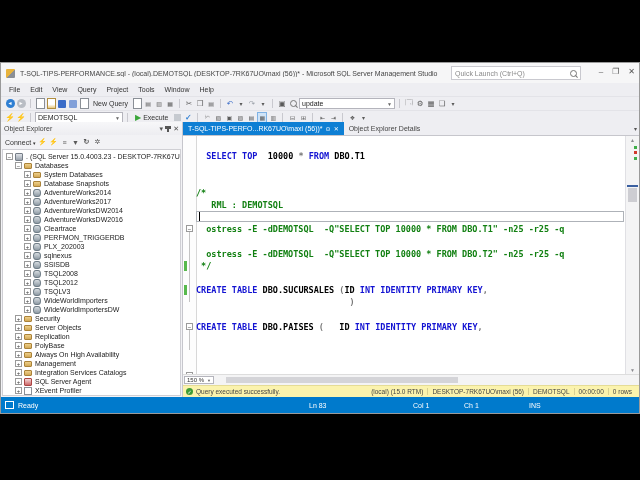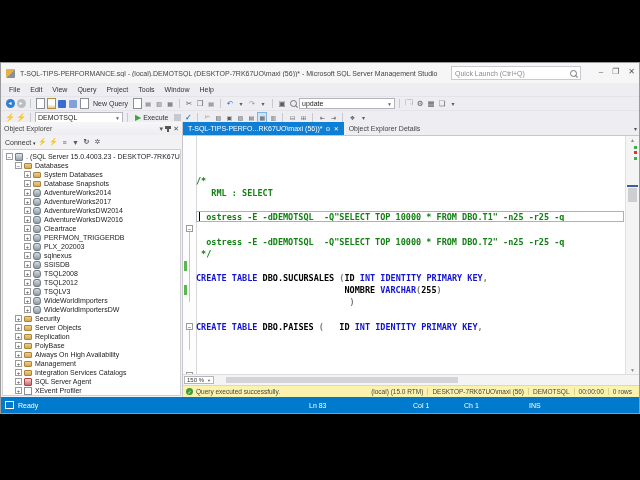--- a/index.html
+++ b/index.html
@@ -434,32 +434,32 @@
             <span class="fold-line" style="top: 96.4px; height: 69.2px;"></span>
             <span class="change-bar" style="top: 125px;"></span>
             <span class="change-bar" style="top: 149.4px;"></span>
             <span class="fold-box" style="top: 187px;">−</span>
             <span class="fold-line" style="top: 194px; height: 20.4px;"></span>
             <span class="fold-box" style="top: 235.8px;">−</span>
             <span class="fold-line" style="top: 242.8px;"></span>
           </div>
         <div class="code" id="code">
             <div class="code-line"></div>
+            <div class="code-line"><span>  </span><span class="kw">SELECT</span><span> </span><span class="kw">TOP</span><span>  </span><span class="num">10000</span><span> </span><span class="op">*</span><span> </span><span class="kw">FROM</span><span> </span><span class="txt">DBO.T1</span></div>
             <div class="code-line"></div>
             <div class="code-line"></div>
             <div class="code-line"><span class="com">/*</span></div>
-            <div class="code-line"><span class="com">   RML : SELECT</span></div>
+            <div class="code-line"><span class="com">   RML : DEMOTSQL</span></div>
             <div class="code-line"></div>
             <div class="code-line"><span class="com">  ostress -E -dDEMOTSQL  -Q"SELECT TOP 10000 * FROM DBO.T1" -n25 -r25 -q</span></div>
             <div class="code-line"></div>
             <div class="code-line"><span class="com">  ostress -E -dDEMOTSQL  -Q"SELECT TOP 10000 * FROM DBO.T2" -n25 -r25 -q</span></div>
             <div class="code-line"><span class="com"> */</span></div>
             <div class="code-line"></div>
             <div class="code-line"><span class="kw">CREATE</span><span> </span><span class="kw">TABLE</span><span> </span><span class="txt">DBO.SUCURSALES</span><span class="op"> (</span><span class="txt">ID</span><span> </span><span class="kw">INT</span><span> </span><span class="kw">IDENTITY</span><span> </span><span class="kw">PRIMARY</span><span> </span><span class="kw">KEY</span><span class="op">,</span></div>
-            <div class="code-line"><span class="txt">                             NOMBRE </span><span class="kw">VARCHAR</span><span class="op">(</span><span class="num">255</span><span class="op">)</span></div>
             <div class="code-line"><span class="op">                              )</span></div>
             <div class="code-line"></div>
             <div class="code-line"><span class="kw">CREATE</span><span> </span><span class="kw">TABLE</span><span> </span><span class="txt">DBO.PAISES</span><span class="op"> (   </span><span class="txt">ID</span><span> </span><span class="kw">INT</span><span> </span><span class="kw">IDENTITY</span><span> </span><span class="kw">PRIMARY</span><span> </span><span class="kw">KEY</span><span class="op">,</span></div>
           </div>
         <div class="vscroll">
           <span class="arr" style="top:1px;">▲</span>
           <span class="arr" style="bottom:1px;">▼</span>
           <span class="mapline"></span>
           <span class="thumb"></span>
           <span class="mark green" style="top:10px;"></span>

